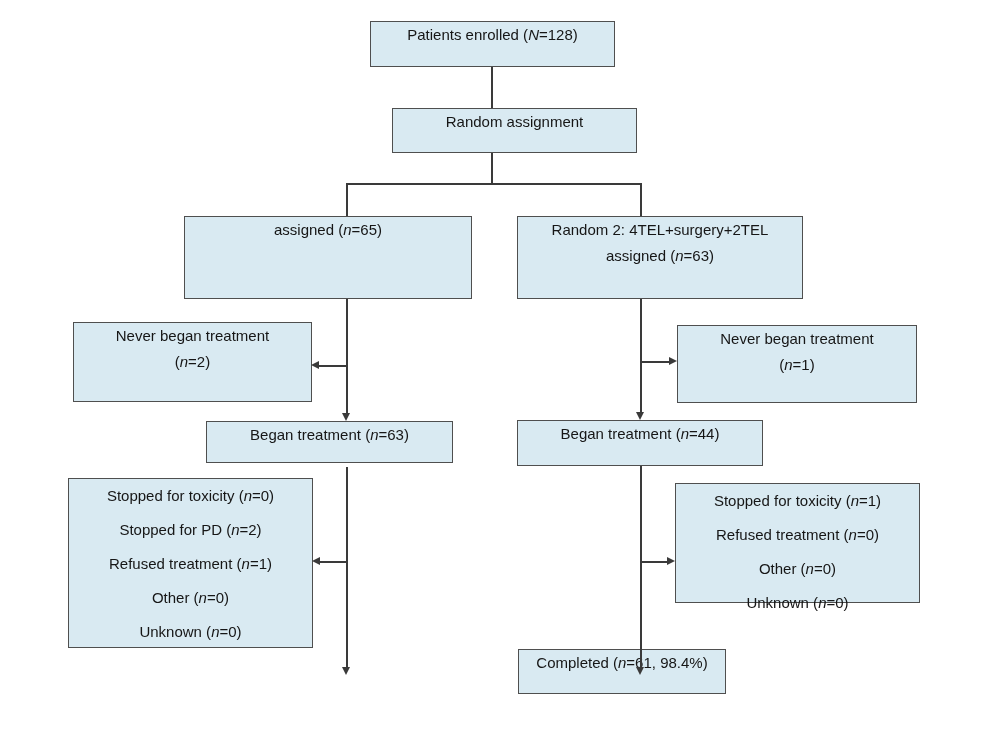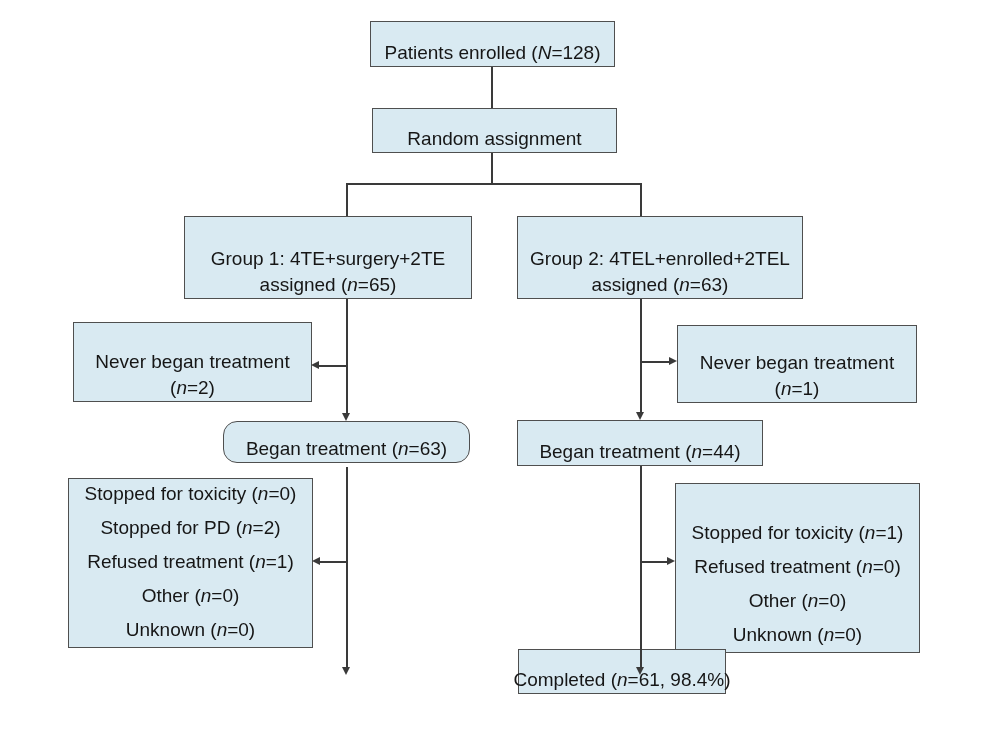--- a/index.html
+++ b/index.html
@@ -17,23 +17,23 @@
     overflow: hidden;
   }
   .box {
     position: absolute;
     box-sizing: border-box;
     background: #d9eaf2;
     border: 1.6px solid #4f4f4f;
     display: flex;
     flex-direction: column;
     align-items: center;
-    justify-content: flex-end;
+    justify-content: flex-start;
     text-align: center;
-    font-size: 19px;
+    font-size: 15px;
     line-height: 26px;
   }
   .box .ln { white-space: nowrap; }
   .box i { font-style: italic; }
   .reasons { line-height: 34px; }
   .vline {
     position: absolute;
     width: 1.6px;
     background: #3a3a3a;
   }
@@ -54,52 +54,51 @@
     border-right: 8px solid #3a3a3a;
   }
   .arr.right {
     border-top: 4.5px solid transparent;
     border-bottom: 4.5px solid transparent;
     border-left: 8px solid #3a3a3a;
   }
 
   
   #box-enrolled   { left: 370px; top: 21px;  width: 245px; height: 46px; }
-  #box-random     { left: 372px; top: 108px; width: 245px; height: 45px; }
+  #box-random     { left: 392px; top: 108px; width: 245px; height: 45px; }
   #box-group1     { left: 184px; top: 216px; width: 288px; height: 83px; }
   #box-group2     { left: 517px; top: 216px; width: 286px; height: 83px; }
   #box-never1     { left: 73px;  top: 322px; width: 239px; height: 80px; }
   #box-never2     { left: 677px; top: 325px; width: 240px; height: 78px; }
-  #box-began1     { left: 223px; top: 421px; width: 247px; height: 42px; border-radius: 14px; }
+  #box-began1     { left: 206px; top: 421px; width: 247px; height: 42px; }
   #box-began2     { left: 517px; top: 420px; width: 246px; height: 46px; }
   #box-reasons1   { left: 68px;  top: 478px; width: 245px; height: 170px; }
-  #box-reasons2   { left: 675px; top: 483px; width: 245px; height: 170px; }
+  #box-reasons2   { left: 675px; top: 483px; width: 245px; height: 120px; }
   #box-completed1 { left: 225px; top: 675px; width: 248px; height: 45px; }
   #box-completed2 { left: 518px; top: 649px; width: 208px; height: 45px; }
 </style>
 </head>
 <body>
 
 <div class="stage">
 
   <div class="box" id="box-enrolled">
     <div class="ln"><span>Patients enrolled (</span><i>N</i><span>=128)</span></div>
   </div>
 
   <div class="box" id="box-random">
     <div class="ln">Random assignment</div>
   </div>
 
   <div class="box" id="box-group1">
-    <div class="ln">Group 1: 4TE+surgery+2TE</div>
     <div class="ln"><span>assigned (</span><i>n</i><span>=65)</span></div>
   </div>
 
   <div class="box" id="box-group2">
-    <div class="ln">Group 2: 4TEL+enrolled+2TEL</div>
+    <div class="ln">Random 2: 4TEL+surgery+2TEL</div>
     <div class="ln"><span>assigned (</span><i>n</i><span>=63)</span></div>
   </div>
 
   <div class="box" id="box-never1">
     <div class="ln">Never began treatment</div>
     <div class="ln"><span>(</span><i>n</i><span>=2)</span></div>
   </div>
 
   <div class="box" id="box-never2">
     <div class="ln">Never began treatment</div>

